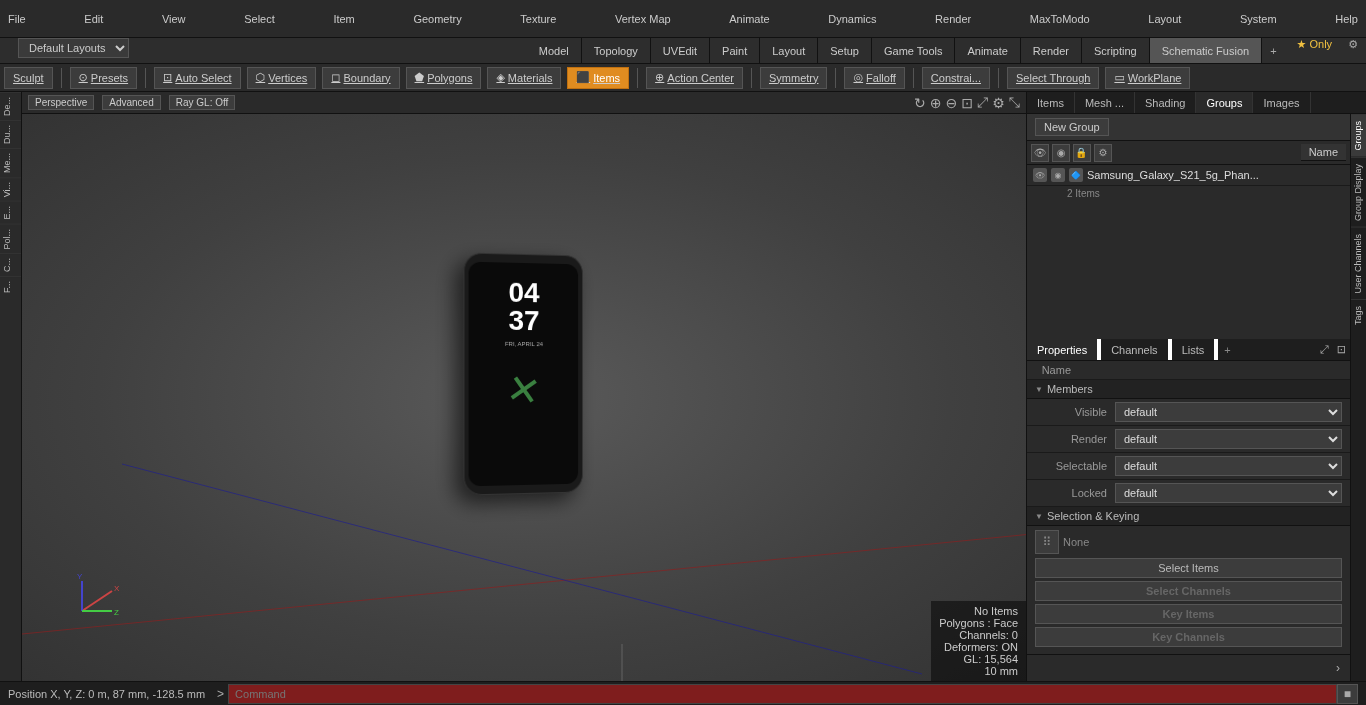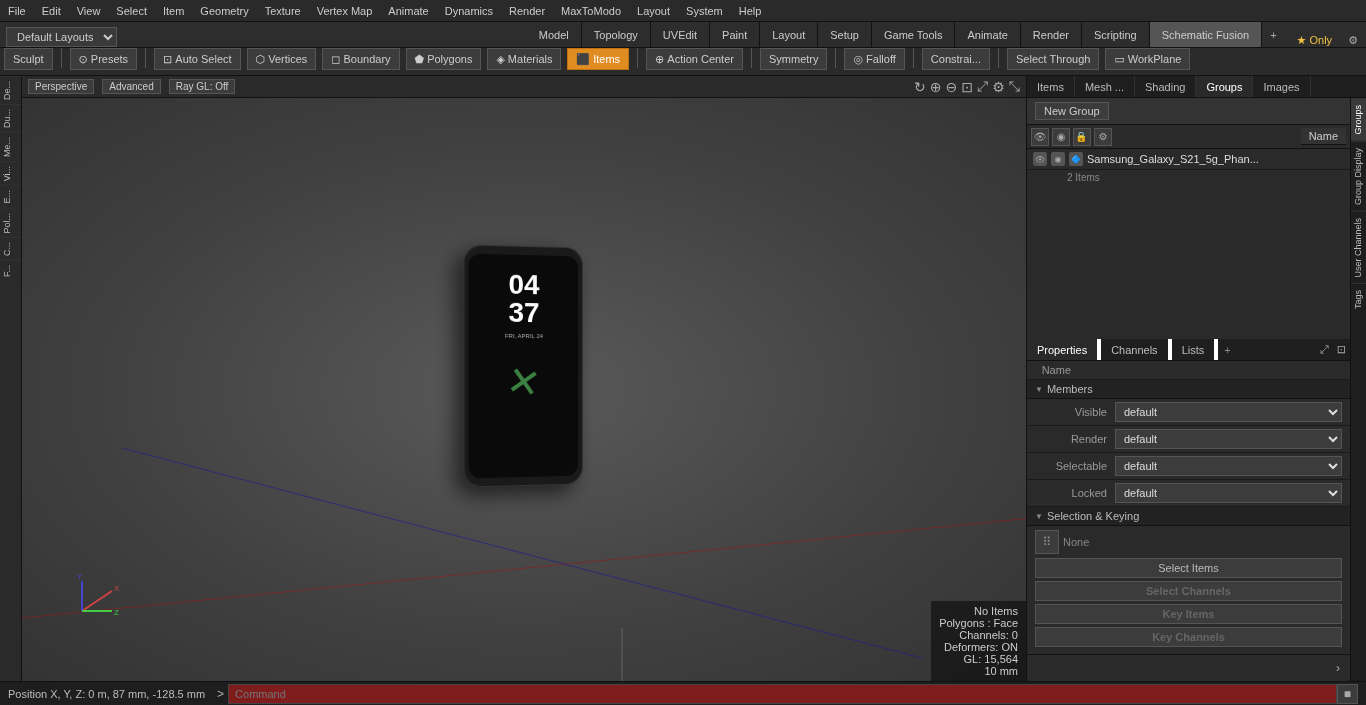--- a/index.html
+++ b/index.html
@@ -1,33 +1,33 @@
 <!DOCTYPE html>
 <html><head>
   <meta charset="utf-8">
   <style>
     * { box-sizing: border-box; margin: 0; padding: 0; }
     body { background: #3a3a3a; color: #ccc; font-family: Arial, sans-serif; font-size: 11px; width: 1366px; height: 705px; overflow: hidden; display: flex; flex-direction: column; }
 
     
-    .menu-bar { background: #2a2a2a; display: flex; align-items: center; height: 22px; border-bottom: 1px solid #111; padding: 0 4px; gap: 8px; flex-shrink: 0; }
+    .menu-bar { background: #2a2a2a; display: flex; align-items: center; height: 38px; border-bottom: 1px solid #111; padding: 0 4px; gap: 8px; flex-shrink: 0; justify-content: space-between; }
     .menu-item { color: #ccc; cursor: pointer; padding: 0 4px; font-size: 11px; }
 
     
-    .layout-bar { background: #2d2d2d; display: flex; align-items: flex-end; height: 26px; border-bottom: 1px solid #111; flex-shrink: 0; }
+    .layout-bar { background: #2d2d2d; display: flex; align-items: flex-start; height: 26px; border-bottom: 1px solid #111; flex-shrink: 0; padding-left: 12px; }
     .layout-select { background: #3a3a3a; color: #ccc; border: 1px solid #555; padding: 1px 6px; margin-left: 6px; font-size: 11px; height: 20px; }
     .layout-tabs { display: flex; margin-left: auto; height: 100%; }
     .layout-tab { padding: 0 12px; display: flex; align-items: center; color: #ccc; cursor: pointer; border-right: 1px solid #111; font-size: 11px; }
     .layout-tab.active { background: #555; }
     .layout-tab-add { padding: 0 8px; display: flex; align-items: center; color: #aaa; cursor: pointer; }
     .layout-star { color: #f0c040; padding: 0 8px; margin-left: 4px; }
     .layout-gear { padding: 0 8px; cursor: pointer; color: #aaa; }
 
     
-    .toolbar { background: #2a2a2a; display: flex; align-items: flex-start; height: 28px; border-bottom: 1px solid #111; padding: 0 4px; gap: 6px; flex-shrink: 0; }
+    .toolbar { background: #2a2a2a; display: flex; align-items: center; height: 28px; border-bottom: 1px solid #111; padding: 0 4px; gap: 6px; flex-shrink: 0; text-decoration: underline; }
     .tb-btn { background: #3c3c3c; border: 1px solid #555; color: #ccc; padding: 2px 8px; height: 22px; font-size: 11px; cursor: pointer; display: flex; align-items: center; gap: 3px; white-space: nowrap; }
     .tb-btn.items-active { background: #e08c20; border-color: #c07010; color: #fff; }
     .tb-sep { width: 1px; height: 20px; background: #555; margin: 0 2px; }
 
     
     .main-area { display: flex; flex: 1; overflow: hidden; }
 
     
     .left-sidebar { background: #2a2a2a; width: 22px; display: flex; flex-direction: column; border-right: 1px solid #111; flex-shrink: 0; }
     .left-sidebar-item { color: #bbb; font-size: 9px; padding: 4px 2px; text-align: center; cursor: pointer; writing-mode: vertical-rl; transform: rotate(180deg); border-bottom: 1px solid #333; white-space: nowrap; overflow: hidden; }

